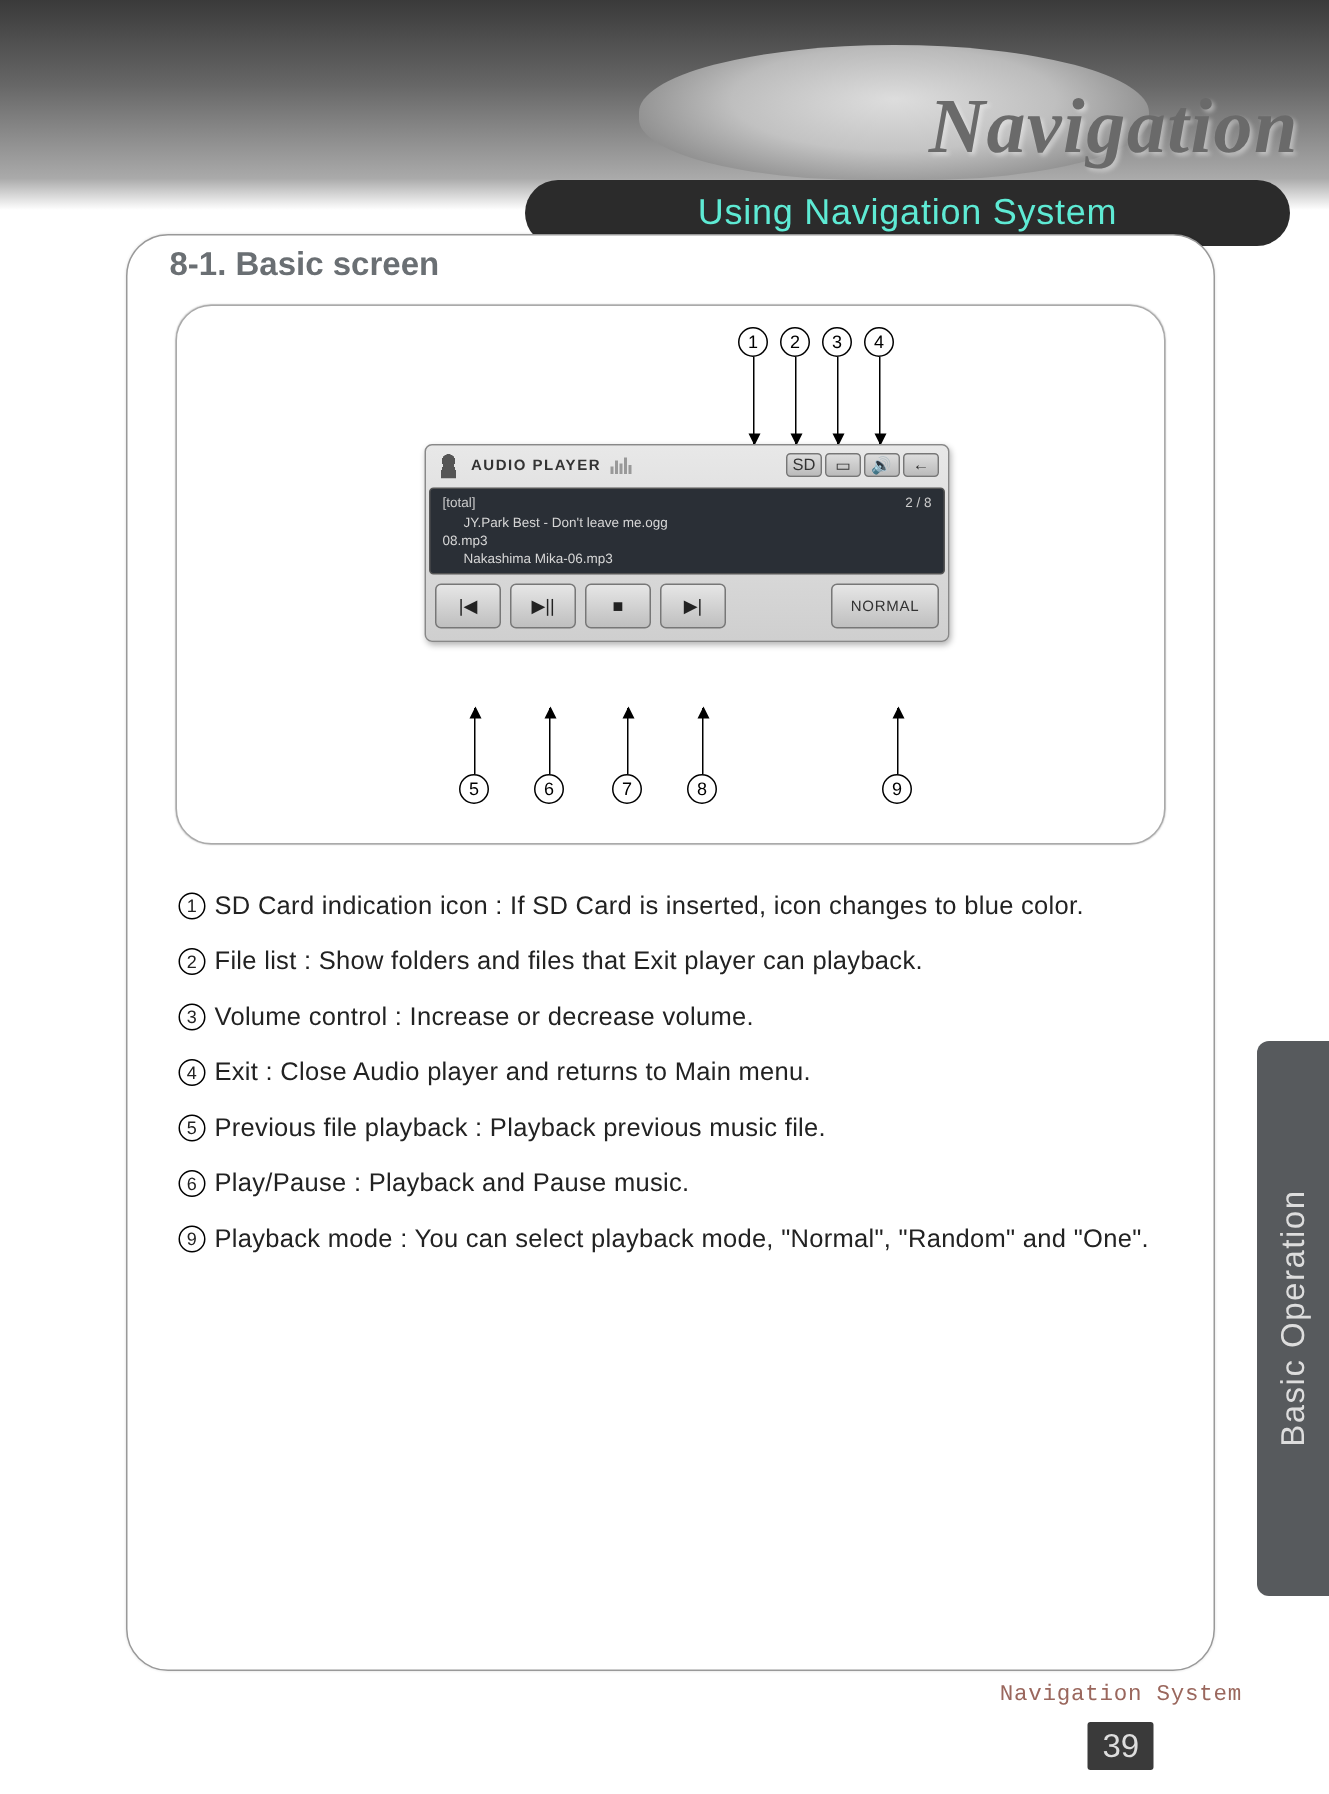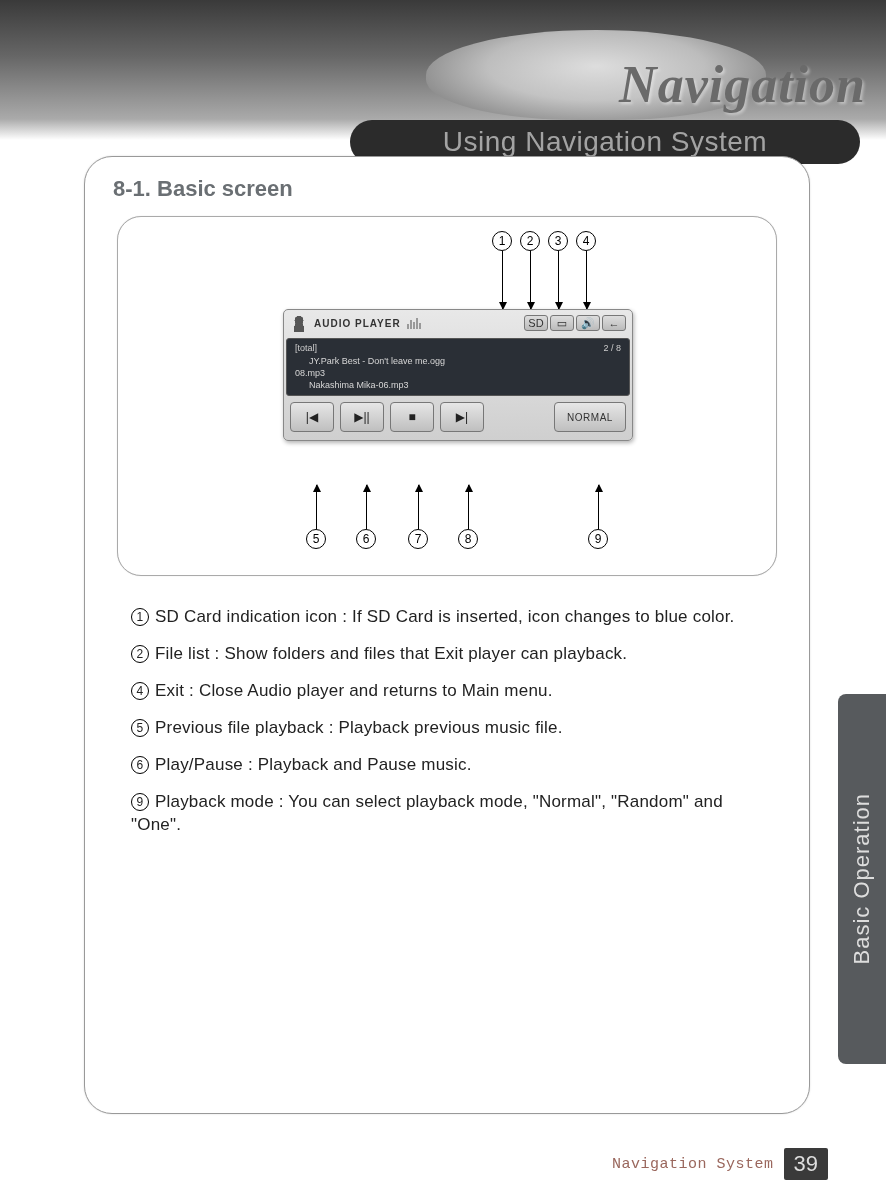--- a/index.html
+++ b/index.html
@@ -38,38 +38,38 @@
     text-shadow: 2px 2px 3px rgba(255,255,255,0.4);
   }
   .tab-pill {
     position: absolute;
     top: 120px;
     left: 350px;
     width: 510px;
     height: 44px;
     background: #2b2b2b;
     border-radius: 22px;
-    color: #a3a3a3;
-    font-size: 28px;
+    color: #5eead4;
+    font-size: 24px;
     display: flex;
     align-items: center;
     justify-content: center;
     font-family: "Trebuchet MS", sans-serif;
     letter-spacing: 0.5px;
   }
   .content-card {
     position: absolute;
     top: 156px;
     left: 84px;
     width: 726px;
     height: 958px;
     border: 1px solid #999;
     border-radius: 28px;
     background: #fff;
-    padding: 19px 28px;
+    padding: 6px 28px;
     box-shadow: 0 0 2px rgba(0,0,0,0.15);
   }
   .section-title {
     color: #6a6f73;
     font-size: 22px;
     font-weight: bold;
     margin-bottom: 14px;
     font-family: Arial, sans-serif;
   }
   .figure-box {
@@ -166,21 +166,21 @@
     display:flex;align-items:center;justify-content:center;
     font-family:"Arial Black",sans-serif;font-size:10px;letter-spacing:0.5px;color:#333;
   }
   .person-icon{
     width:18px;height:18px;background:radial-gradient(circle at 50% 35%, #555 0 30%, transparent 31%),
       radial-gradient(ellipse at 50% 90%, #555 0 40%, transparent 41%);
     border-radius:3px;
   }
 
   
-  .desc-list { margin: 0 18px; }
+  .desc-list { margin: 0 6px; }
   .desc-item {
     font-size: 17px;
     color: #222;
     margin: 14px 0;
     line-height: 1.35;
     font-family: "Arial Narrow", Arial, sans-serif;
     letter-spacing: 0.2px;
   }
   .desc-marker {
     display: inline-block;
@@ -218,20 +218,21 @@
   }
 
   
   .footer {
     position: absolute;
     bottom: 16px;
     right: 58px;
     display: flex;
     align-items: center;
     gap: 10px;
+    flex-direction: column;
   }
   .footer-label {
     color: #9a675d;
     font-size: 15px;
     font-family: "Courier New", monospace;
     letter-spacing: 0.5px;
   }
   .footer-page {
     background: #3a3a3a;
     color: #ddd;
@@ -314,20 +315,21 @@
     <div class="callout" style="left:290px;top:312px">7</div>
     <div class="arrow-up" style="left:350px;top:268px;height:44px"></div>
     <div class="callout" style="left:340px;top:312px">8</div>
     <div class="arrow-up" style="left:480px;top:268px;height:44px"></div>
     <div class="callout" style="left:470px;top:312px">9</div>
   </div>
 
   <div class="desc-list">
     <div class="desc-item"><span class="desc-marker">1</span><span>SD Card indication icon : If SD Card is inserted, icon changes to blue color.</span></div>
     <div class="desc-item"><span class="desc-marker">2</span><span>File list : Show folders and files that Exit player can playback.</span></div>
+    <div class="desc-item"><span class="desc-marker">3</span><span>Volume control : Increase or decrease volume.</span></div>
     <div class="desc-item"><span class="desc-marker">4</span><span>Exit : Close Audio player and returns to Main menu.</span></div>
     <div class="desc-item"><span class="desc-marker">5</span><span>Previous file playback : Playback previous music file.</span></div>
     <div class="desc-item"><span class="desc-marker">6</span><span>Play/Pause : Playback and Pause music.</span></div>
     <div class="desc-item"><span class="desc-marker">9</span><span>Playback mode : You can select playback mode, "Normal", "Random" and "One".</span></div>
   </div>
 </div>
 
 <div class="side-tab">
   <span class="side-tab-text">Basic Operation</span>
 </div>

